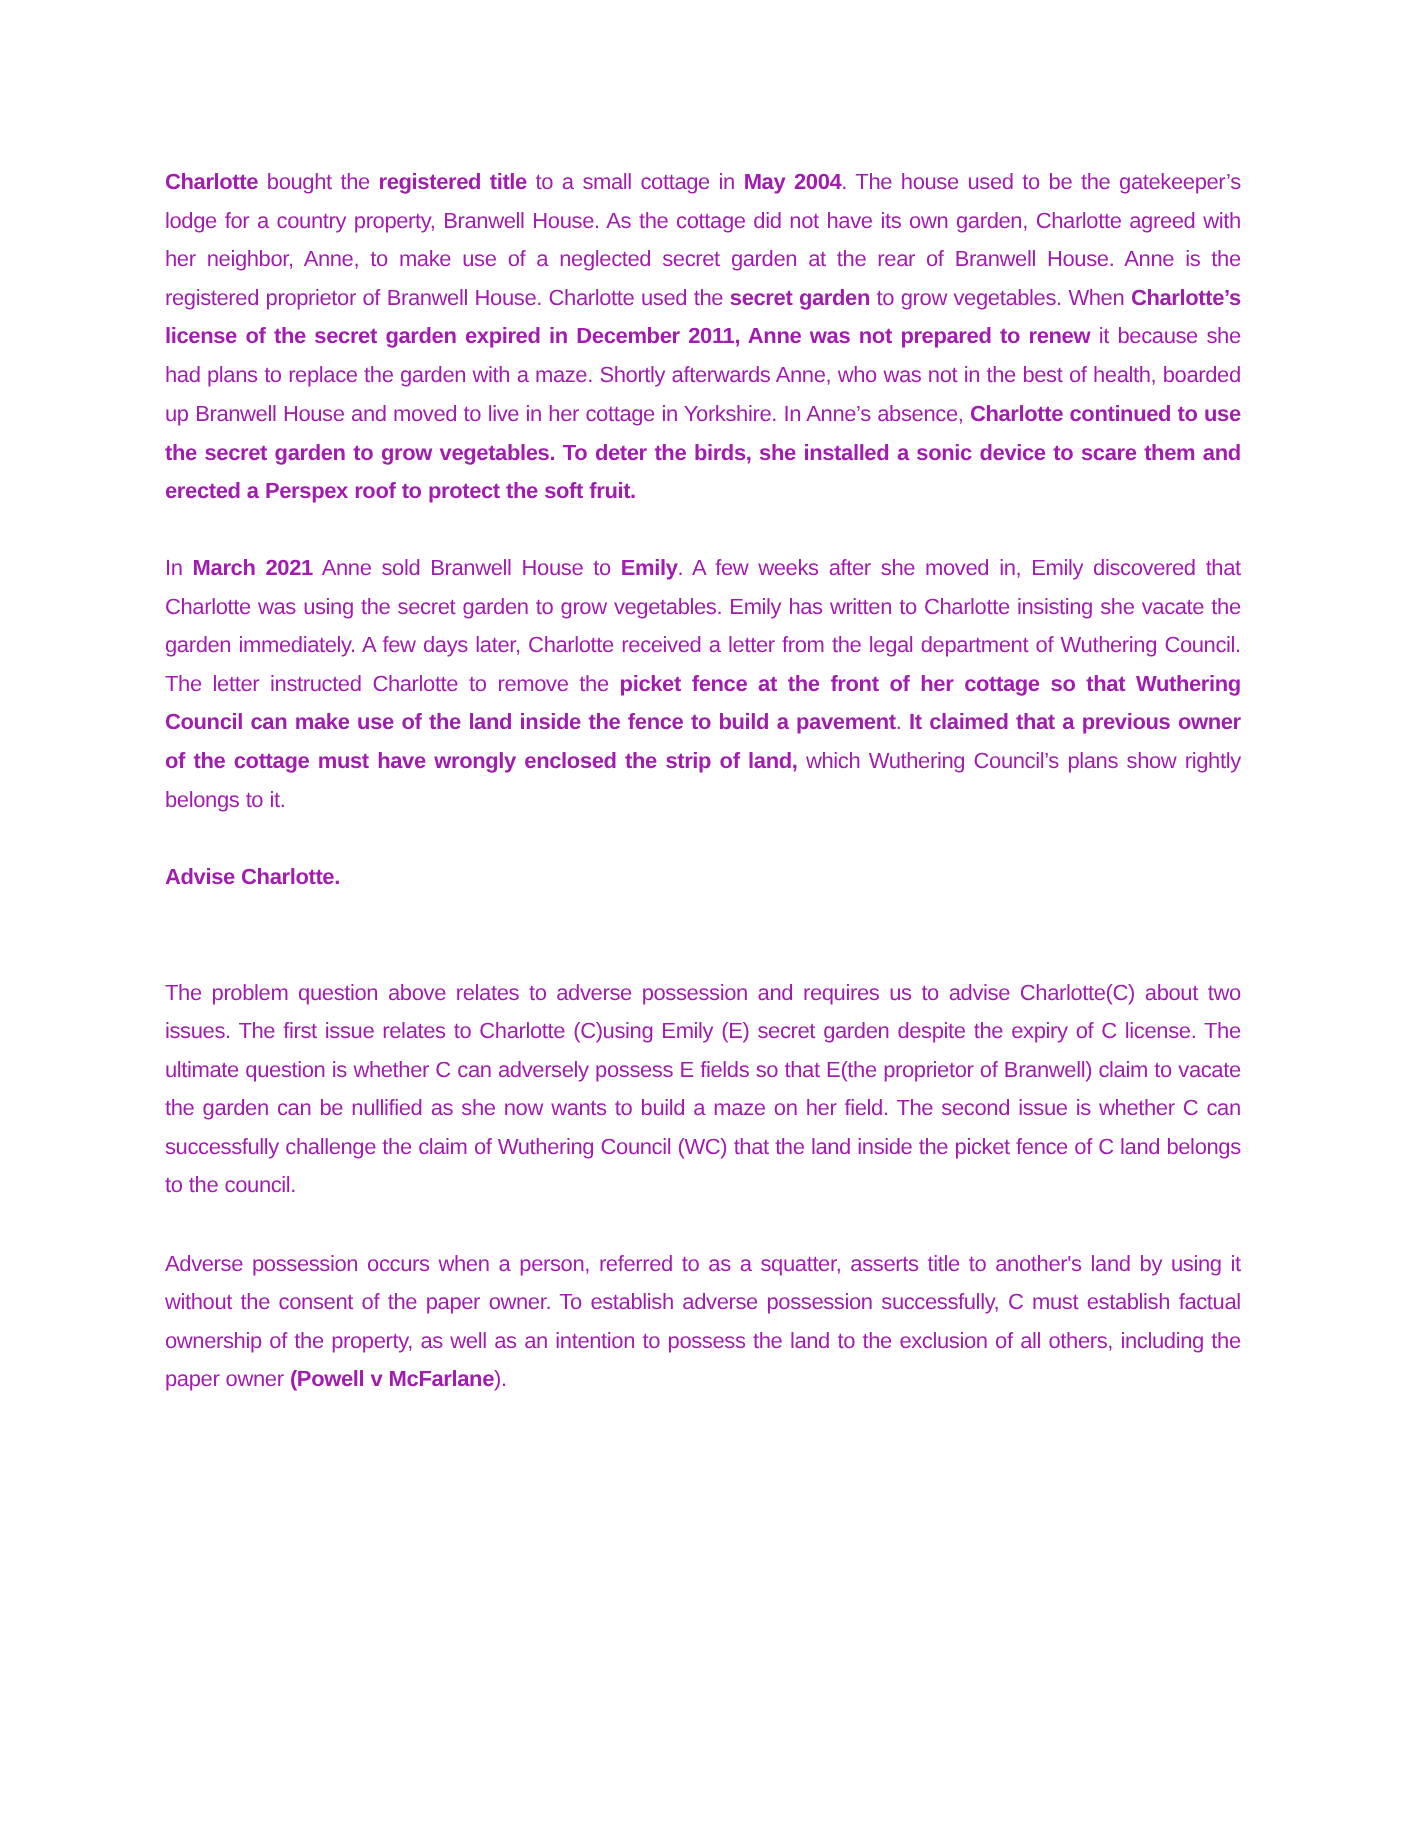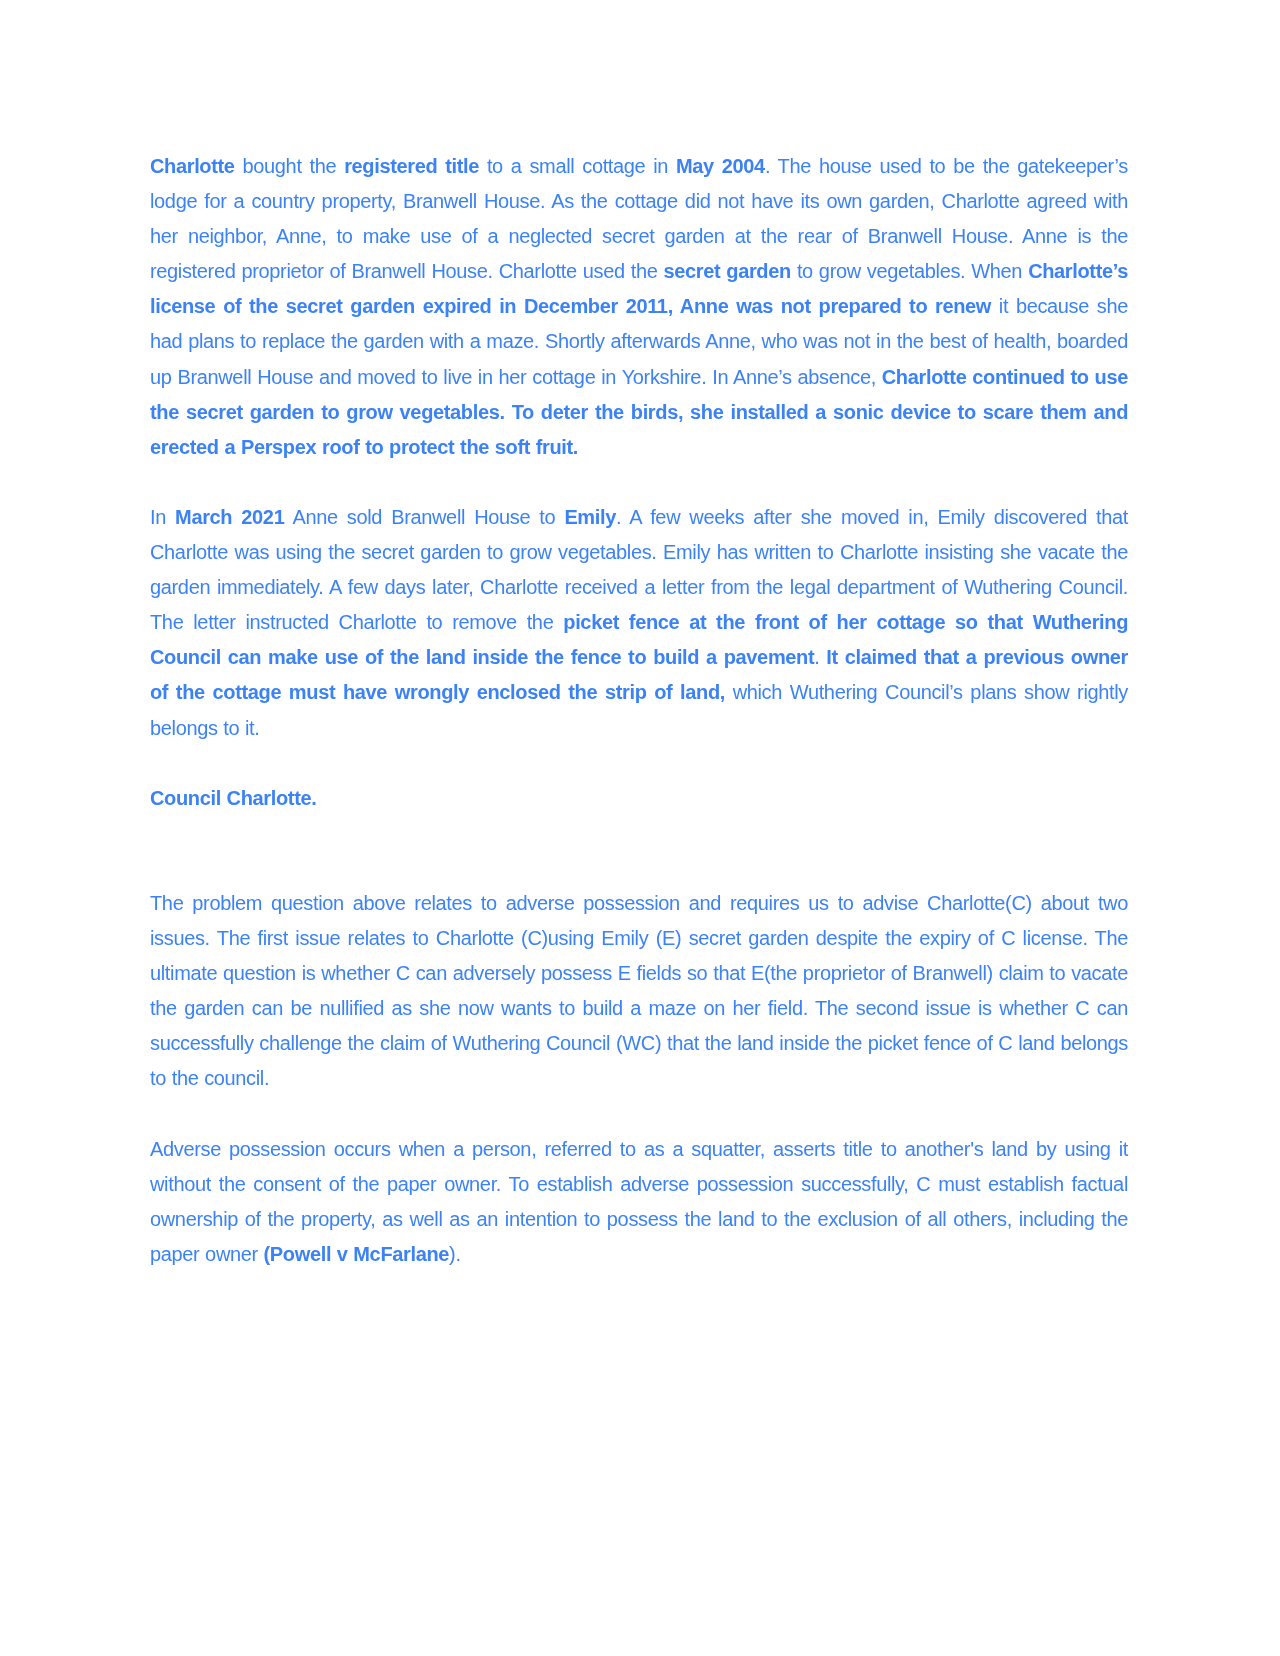--- a/index.html
+++ b/index.html
@@ -24,21 +24,21 @@
   .text-block {
     position: absolute;
     left: 150px;
     top: 149px;
     width: 978px;
     font-family: "Liberation Sans", sans-serif;
     font-size: 20px;
     letter-spacing: -0.35px;
     word-spacing: 0.5px;
     line-height: 35.1px;
-    color: #3b82f6;
+    color: #a21caf;
   }
   .para {
     margin: 0 0 35.1px 0;
     text-align: justify;
     text-align-last: left;
   }
   .para.heading {
     text-align: left;
   }
   .para.gap-large {
@@ -49,20 +49,20 @@
 </head>
 <body>
 
 <div class="page">
   <div class="text-block">
 
     <p class="para"><span class="b">Charlotte</span><span> bought the </span><span class="b">registered title</span><span> to a small cottage in </span><span class="b">May 2004</span><span>. The house used to be the gatekeeper’s lodge for a country property, Branwell House. As the cottage did not have its own garden, Charlotte agreed with her neighbor, Anne, to make use of a neglected secret garden at the rear of Branwell House. Anne is the registered proprietor of Branwell House. Charlotte used the </span><span class="b">secret garden</span><span> to grow vegetables. When </span><span class="b">Charlotte’s license of the secret garden expired in December 2011, Anne was not prepared to renew</span><span> it because she had plans to replace the garden with a maze. Shortly afterwards Anne, who was not in the best of health, boarded up Branwell House and moved to live in her cottage in Yorkshire. In Anne’s absence, </span><span class="b">Charlotte continued to use the secret garden to grow vegetables. To deter the birds, she installed a sonic device to scare them and erected a Perspex roof to protect the soft fruit.</span></p>
 
     <p class="para"><span>In </span><span class="b">March 2021</span><span> Anne sold Branwell House to </span><span class="b">Emily</span><span>. A few weeks after she moved in, Emily discovered that Charlotte was using the secret garden to grow vegetables. Emily has written to Charlotte insisting she vacate the garden immediately. A few days later, Charlotte received a letter from the legal department of Wuthering Council. The letter instructed Charlotte to remove the </span><span class="b">picket fence at the front of her cottage so that Wuthering Council can make use of the land inside the fence to build a pavement</span><span>. </span><span class="b">It claimed that a previous owner of the cottage must have wrongly enclosed the strip of land,</span><span> which Wuthering Council’s plans show rightly belongs to it.</span></p>
 
-    <p class="para heading gap-large"><span class="b">Council Charlotte.</span></p>
+    <p class="para heading gap-large"><span class="b">Advise Charlotte.</span></p>
 
     <p class="para"><span>The problem question above relates to adverse possession and requires us to advise Charlotte(C) about two issues. The first issue relates to Charlotte (C)using Emily (E) secret garden despite the expiry of C license. The ultimate question is whether C can adversely possess E fields so that E(the proprietor of Branwell) claim to vacate the garden can be nullified as she now wants to build a maze on her field. The second issue is whether C can successfully challenge the claim of Wuthering Council (WC) that the land inside the picket fence of C land belongs to the council.</span></p>
 
     <p class="para"><span>Adverse possession occurs when a person, referred to as a squatter, asserts title to another's land by using it without the consent of the paper owner. To establish adverse possession successfully, C must establish factual ownership of the property, as well as an intention  to possess the land to the exclusion of all others, including the paper owner </span><span class="b">(Powell v McFarlane</span><span>).</span></p>
 
   </div>
 </div>
 
 </body></html>

